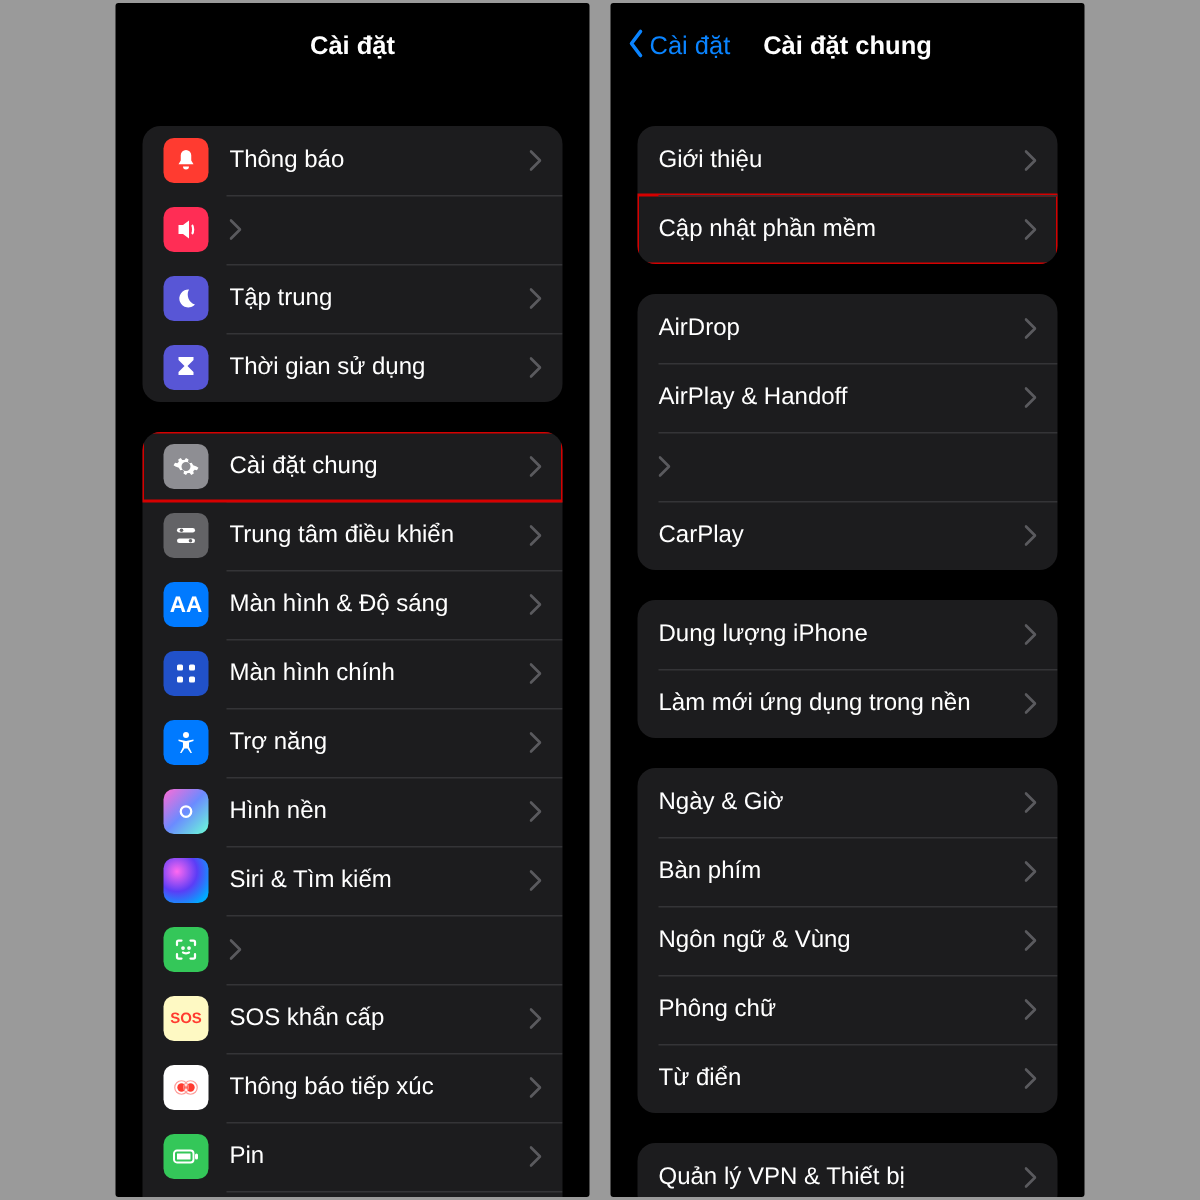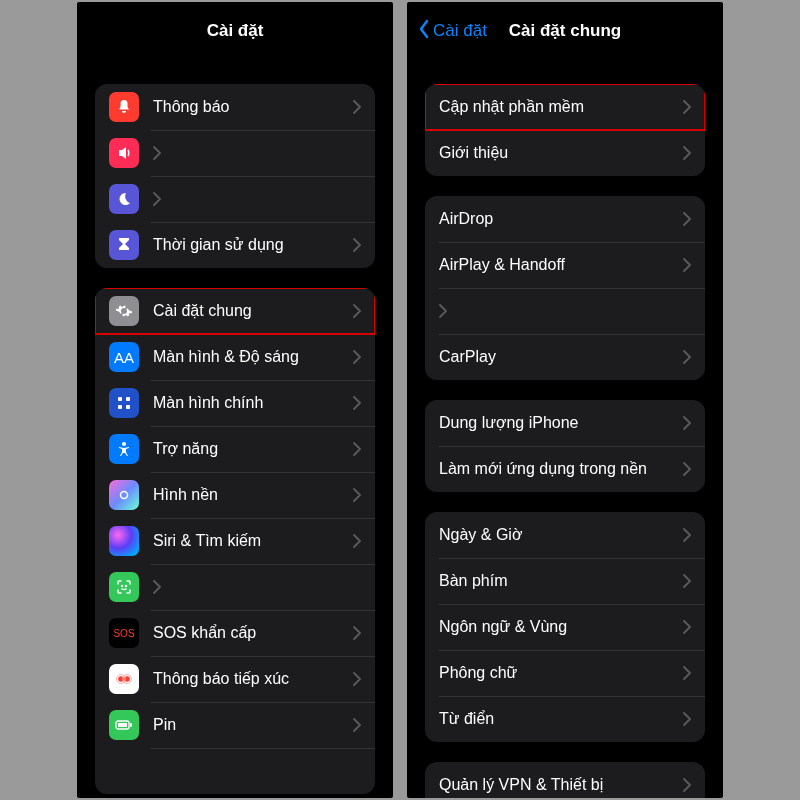--- a/index.html
+++ b/index.html
@@ -101,22 +101,22 @@
     z-index: 2;
   }
   
   .bg-red    { background:#ff3b30; }
   .bg-pink   { background:#ff2d55; }
   .bg-indigo { background:#5856d6; }
   .bg-gray   { background:#8e8e93; }
   .bg-dgray  { background:#636366; }
   .bg-blue   { background:#007aff; }
   .bg-green  { background:#34c759; }
-  .bg-white  { background:#000000; }
-  .ic-text { font-weight:400; font-size:12px; }
+  .bg-white  { background:#fef9c3; }
+  .ic-text { font-weight:700; font-size:12px; }
 
   .siri {
     background: radial-gradient(circle at 30% 30%, #ff69f0, #5b3df6 45%, #0af 85%);
   }
   .wallpaper {
     background: linear-gradient(135deg,#ff6bd6,#6b8bff 50%,#6bffd6);
   }
   .exposure {
     background:#fff;
   }
@@ -155,20 +155,21 @@
               <path d="M1 1 L7 7 L1 13" stroke="#5a5a5e" stroke-width="1.8" fill="none" stroke-linecap="round" stroke-linejoin="round"></path>
             </svg>
           </span>
         </div>
         <div class="row with-icon">
           <div class="icon bg-indigo">
             <svg width="16" height="16" viewBox="0 0 16 16">
               <path fill="#fff" d="M10 2a6 6 0 1 0 4 10A7 7 0 0 1 10 2z"></path>
             </svg>
           </div>
+          <span class="label">Tập trung</span>
           <span class="chev">
             <svg viewBox="0 0 8 14">
               <path d="M1 1 L7 7 L1 13" stroke="#5a5a5e" stroke-width="1.8" fill="none" stroke-linecap="round" stroke-linejoin="round"></path>
             </svg>
           </span>
         </div>
         <div class="row with-icon">
           <div class="icon bg-indigo">
             <svg width="14" height="16" viewBox="0 0 14 16" fill="#fff">
               <path d="M2 1h10v2l-4 4 4 4v2H2v-2l4-4-4-4V1z"></path>
@@ -183,20 +184,36 @@
         </div>
       </div>
     <div class="group" id="lg2">
         <div class="row with-icon highlight">
           <div class="icon bg-gray">
             <svg width="18" height="18" viewBox="0 0 18 18" fill="#fff">
               <path d="M9 6a3 3 0 1 0 0 6 3 3 0 0 0 0-6zm7 3l1.3.8-1 1.7-1.5-.4a6 6 0 0 1-1 1l.4 1.5-1.7 1-1-1.3a6 6 0 0 1-1.5 0l-1 1.3-1.7-1 .4-1.5a6 6 0 0 1-1-1l-1.5.4-1-1.7L2 9l-1.3-.8 1-1.7 1.5.4a6 6 0 0 1 1-1L3.8 4.4l1.7-1 1 1.3a6 6 0 0 1 1.5 0l1-1.3 1.7 1-.4 1.5a6 6 0 0 1 1 1l1.5-.4 1 1.7L16 9z"></path>
             </svg>
           </div>
           <span class="label">Cài đặt chung</span>
+          <span class="chev">
+            <svg viewBox="0 0 8 14">
+              <path d="M1 1 L7 7 L1 13" stroke="#5a5a5e" stroke-width="1.8" fill="none" stroke-linecap="round" stroke-linejoin="round"></path>
+            </svg>
+          </span>
+        </div>
+        <div class="row with-icon">
+          <div class="icon bg-dgray">
+            <svg width="16" height="16" viewBox="0 0 16 16">
+              <rect x="2" y="3" width="12" height="3" rx="1.5" fill="#fff"></rect>
+              <circle cx="5" cy="4.5" r="1.2" fill="#636366"></circle>
+              <rect x="2" y="10" width="12" height="3" rx="1.5" fill="#fff"></rect>
+              <circle cx="11" cy="11.5" r="1.2" fill="#636366"></circle>
+            </svg>
+          </div>
+          <span class="label">Trung tâm điều khiển</span>
           <span class="chev">
             <svg viewBox="0 0 8 14">
               <path d="M1 1 L7 7 L1 13" stroke="#5a5a5e" stroke-width="1.8" fill="none" stroke-linecap="round" stroke-linejoin="round"></path>
             </svg>
           </span>
         </div>
         <div class="row with-icon">
           <div class="icon bg-blue ic-text">AA</div>
           <span class="label">Màn hình &amp; Độ sáng</span>
           <span class="chev">
@@ -324,30 +341,30 @@
         <svg viewBox="0 0 12 20" fill="none">
             <path d="M9 2 L3 10 L9 18" stroke="#0a84ff" stroke-width="2.4" stroke-linecap="round" stroke-linejoin="round"></path>
           </svg>
       </span>
       <span>Cài đặt</span>
     </div>
     <div class="title">Cài đặt chung</div>
   </div>
   <div class="scroll">
     <div class="group first" id="rg1">
+        <div class="row">
+          <span class="label">Giới thiệu</span>
+          <span class="chev">
+            <svg viewBox="0 0 8 14">
+              <path d="M1 1 L7 7 L1 13" stroke="#5a5a5e" stroke-width="1.8" fill="none" stroke-linecap="round" stroke-linejoin="round"></path>
+            </svg>
+          </span>
+        </div>
         <div class="row highlight">
           <span class="label">Cập nhật phần mềm</span>
-          <span class="chev">
-            <svg viewBox="0 0 8 14">
-              <path d="M1 1 L7 7 L1 13" stroke="#5a5a5e" stroke-width="1.8" fill="none" stroke-linecap="round" stroke-linejoin="round"></path>
-            </svg>
-          </span>
-        </div>
-        <div class="row">
-          <span class="label">Giới thiệu</span>
           <span class="chev">
             <svg viewBox="0 0 8 14">
               <path d="M1 1 L7 7 L1 13" stroke="#5a5a5e" stroke-width="1.8" fill="none" stroke-linecap="round" stroke-linejoin="round"></path>
             </svg>
           </span>
         </div>
       </div>
     <div class="group" id="rg2">
         <div class="row">
           <span class="label">AirDrop</span>

